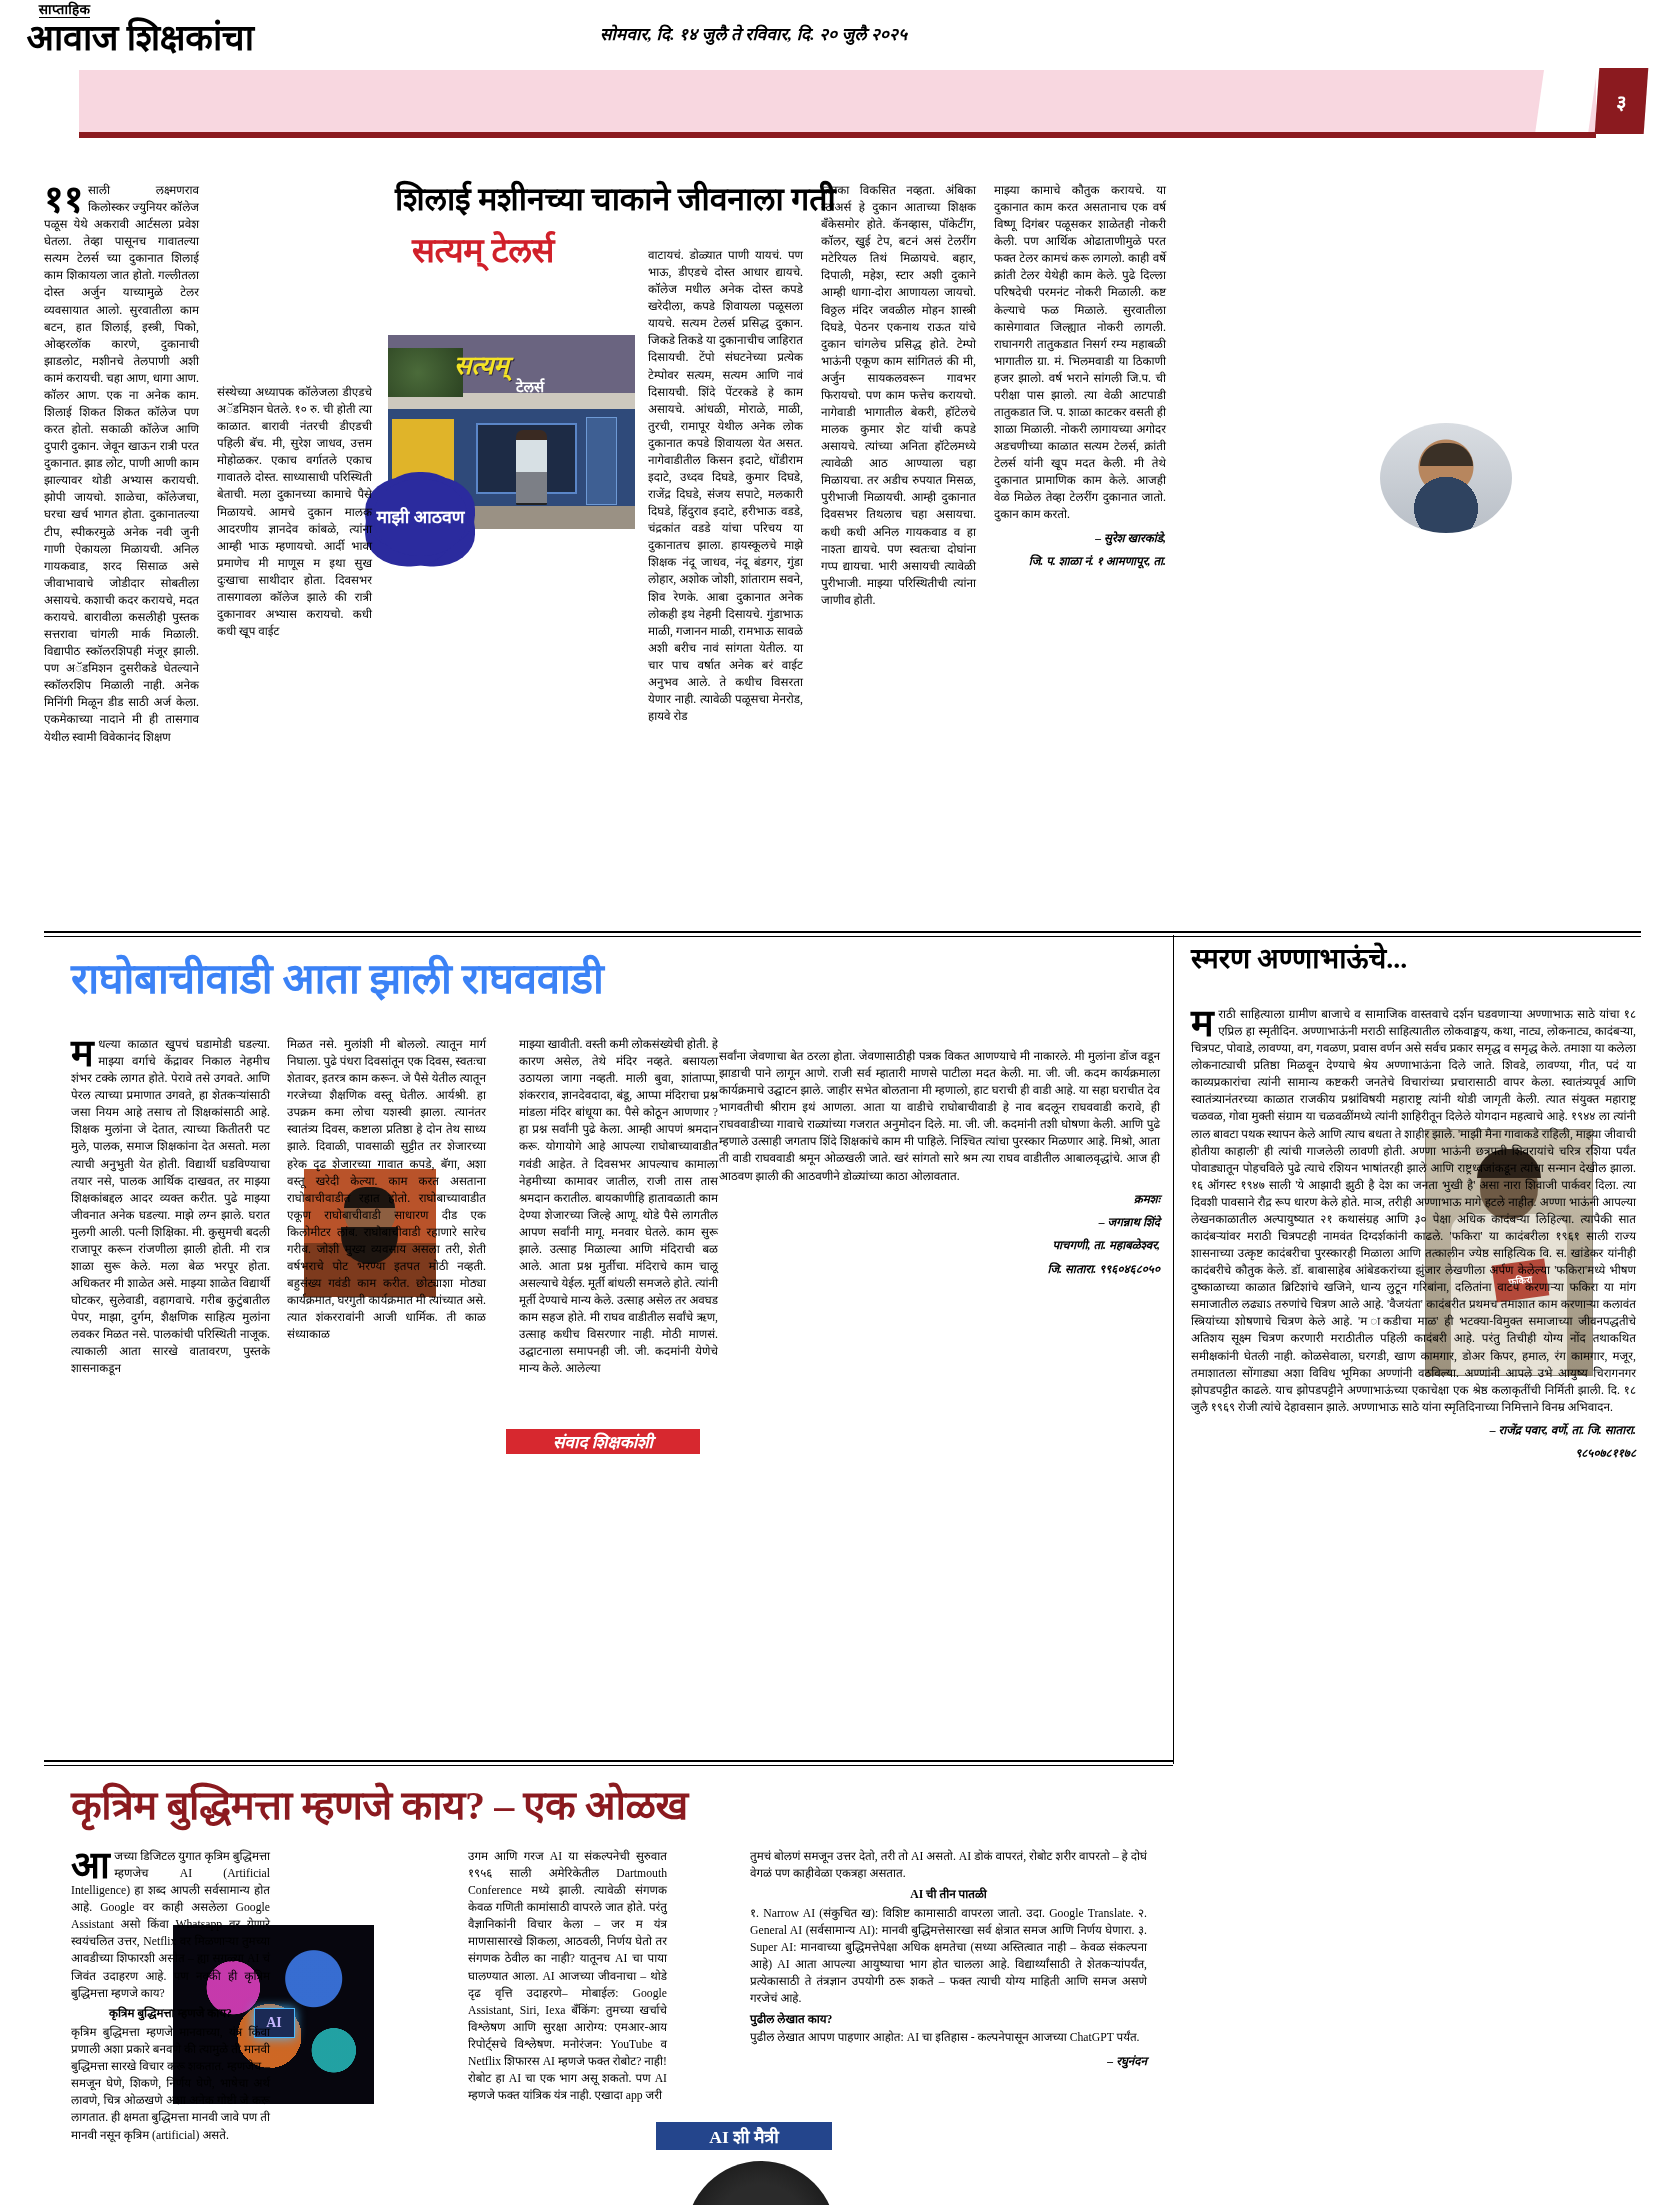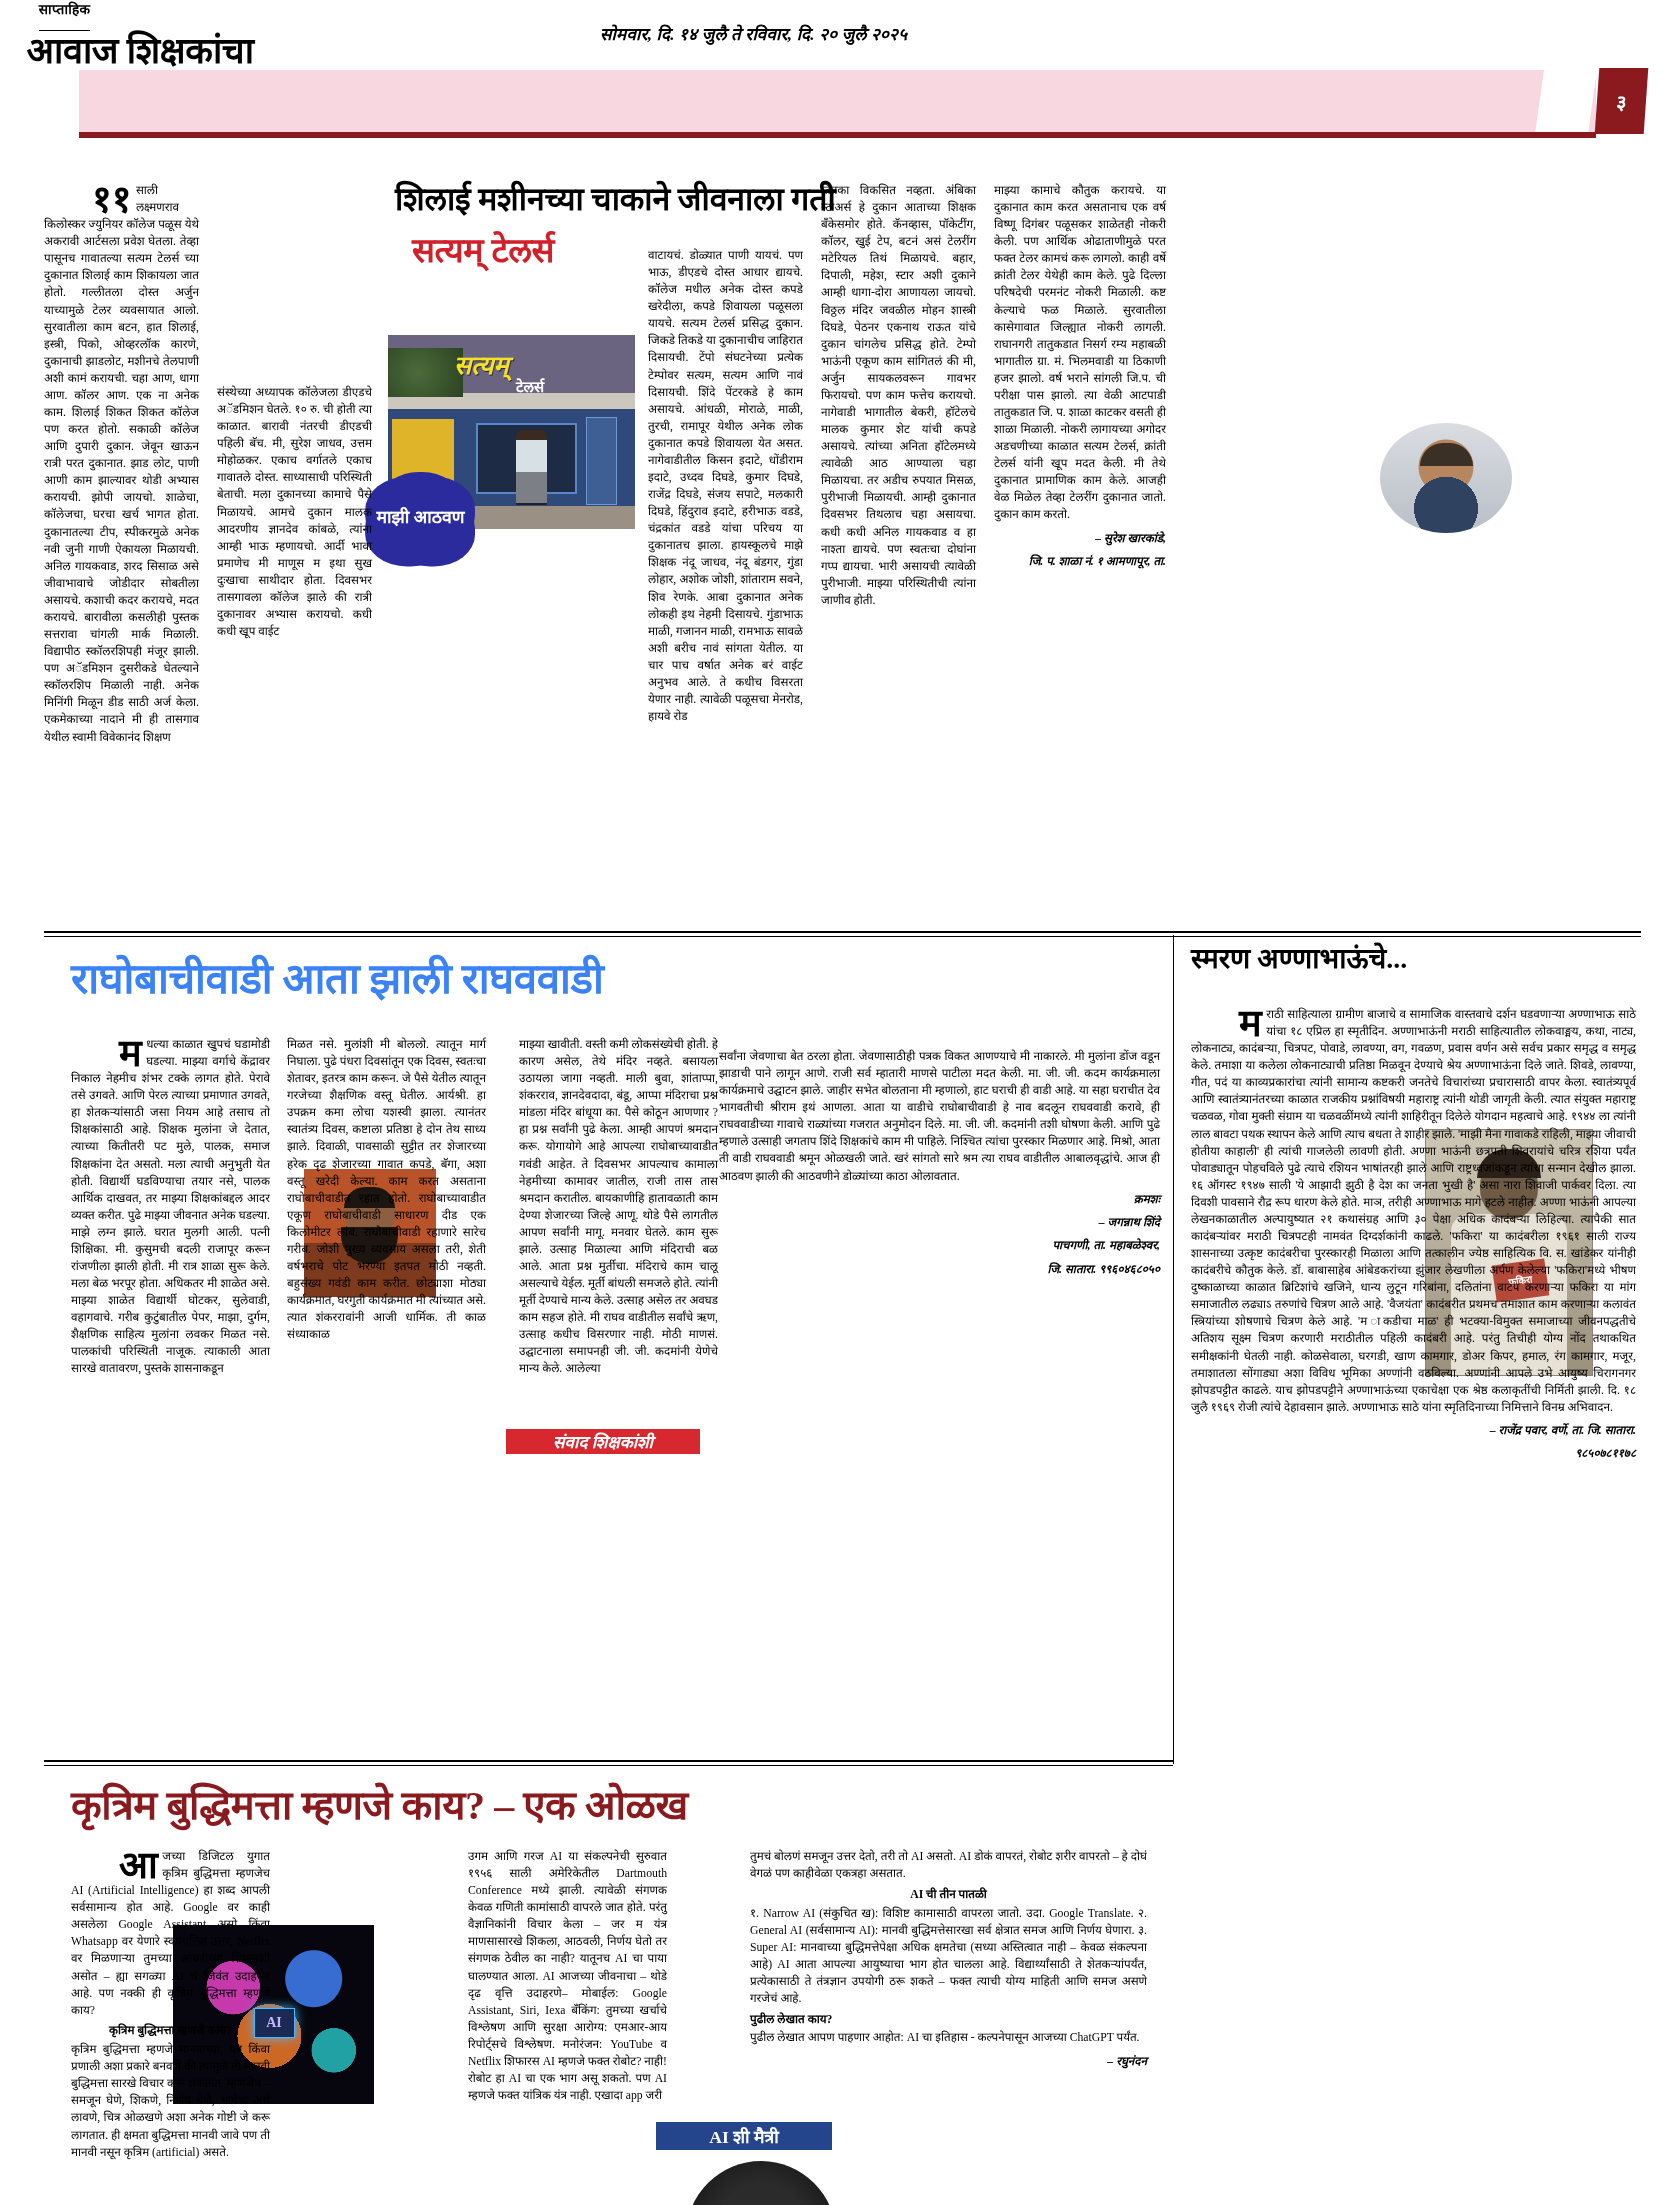--- a/index.html
+++ b/index.html
@@ -50,21 +50,21 @@
     align-items: flex-start;
   }
   .mast-kicker {
     font-family: "Liberation Serif", serif;
     font-size: 13.7px;
     font-weight: bold;
     letter-spacing: 0.4px;
     line-height: 1;
     margin-left: 12.3px;
     border-bottom: 1.3px solid #000;
-    padding-bottom: 14px;
+    padding-bottom: 1px;
   }
   .mast-title {
     font-family: "Liberation Serif", serif;
     font-size: 36px;
     font-weight: bold;
     line-height: 1.02;
     margin-top: 1.8px;
     letter-spacing: -0.4px;
   }
   .mast-date {
@@ -205,21 +205,20 @@
     text-justify: inter-word;
     font-family: "Liberation Serif", "DejaVu Serif", serif;
     hyphens: none;
   }
   .dropcap {
     float: left;
     font-size: 38px;
     line-height: 0.78;
     font-weight: bold;
     padding: 2.6px 4.4px 0 0;
-    margin-left: 48px;
   }
   .byline {
     text-align: right;
     font-weight: bold;
     font-style: italic;
     margin-top: 6.2px;
     font-size: 11.7px;
   }
 
   

